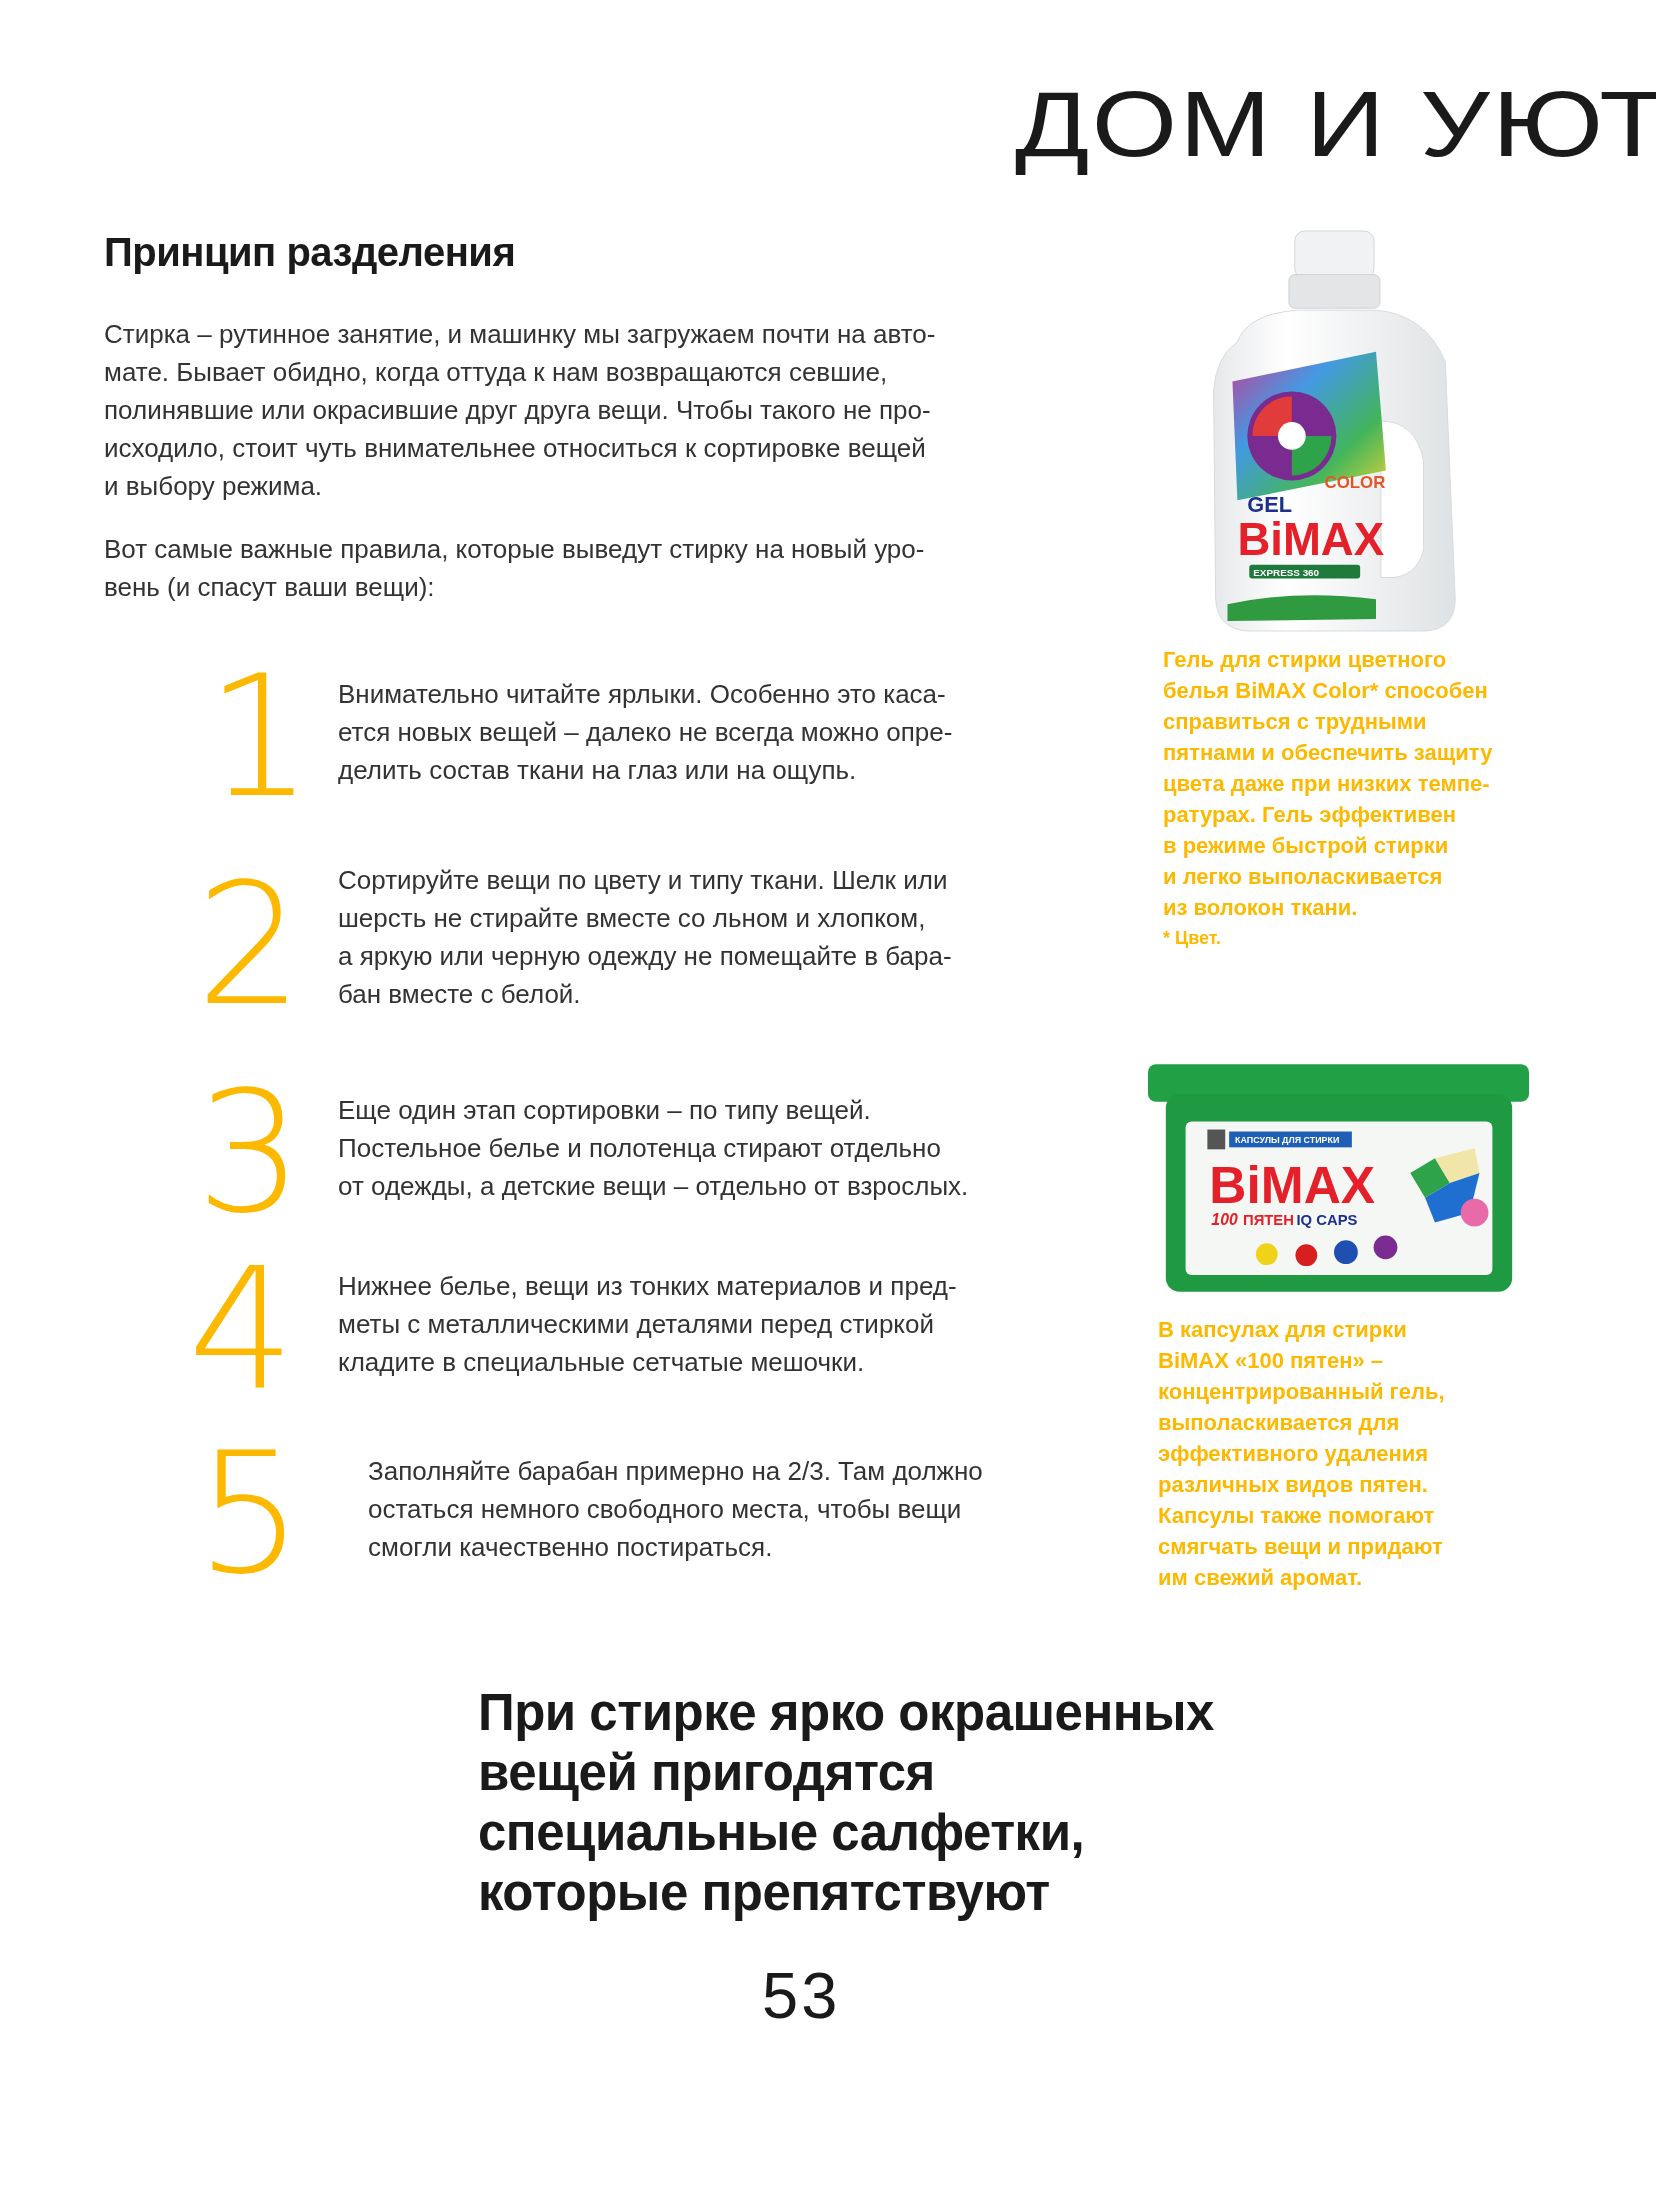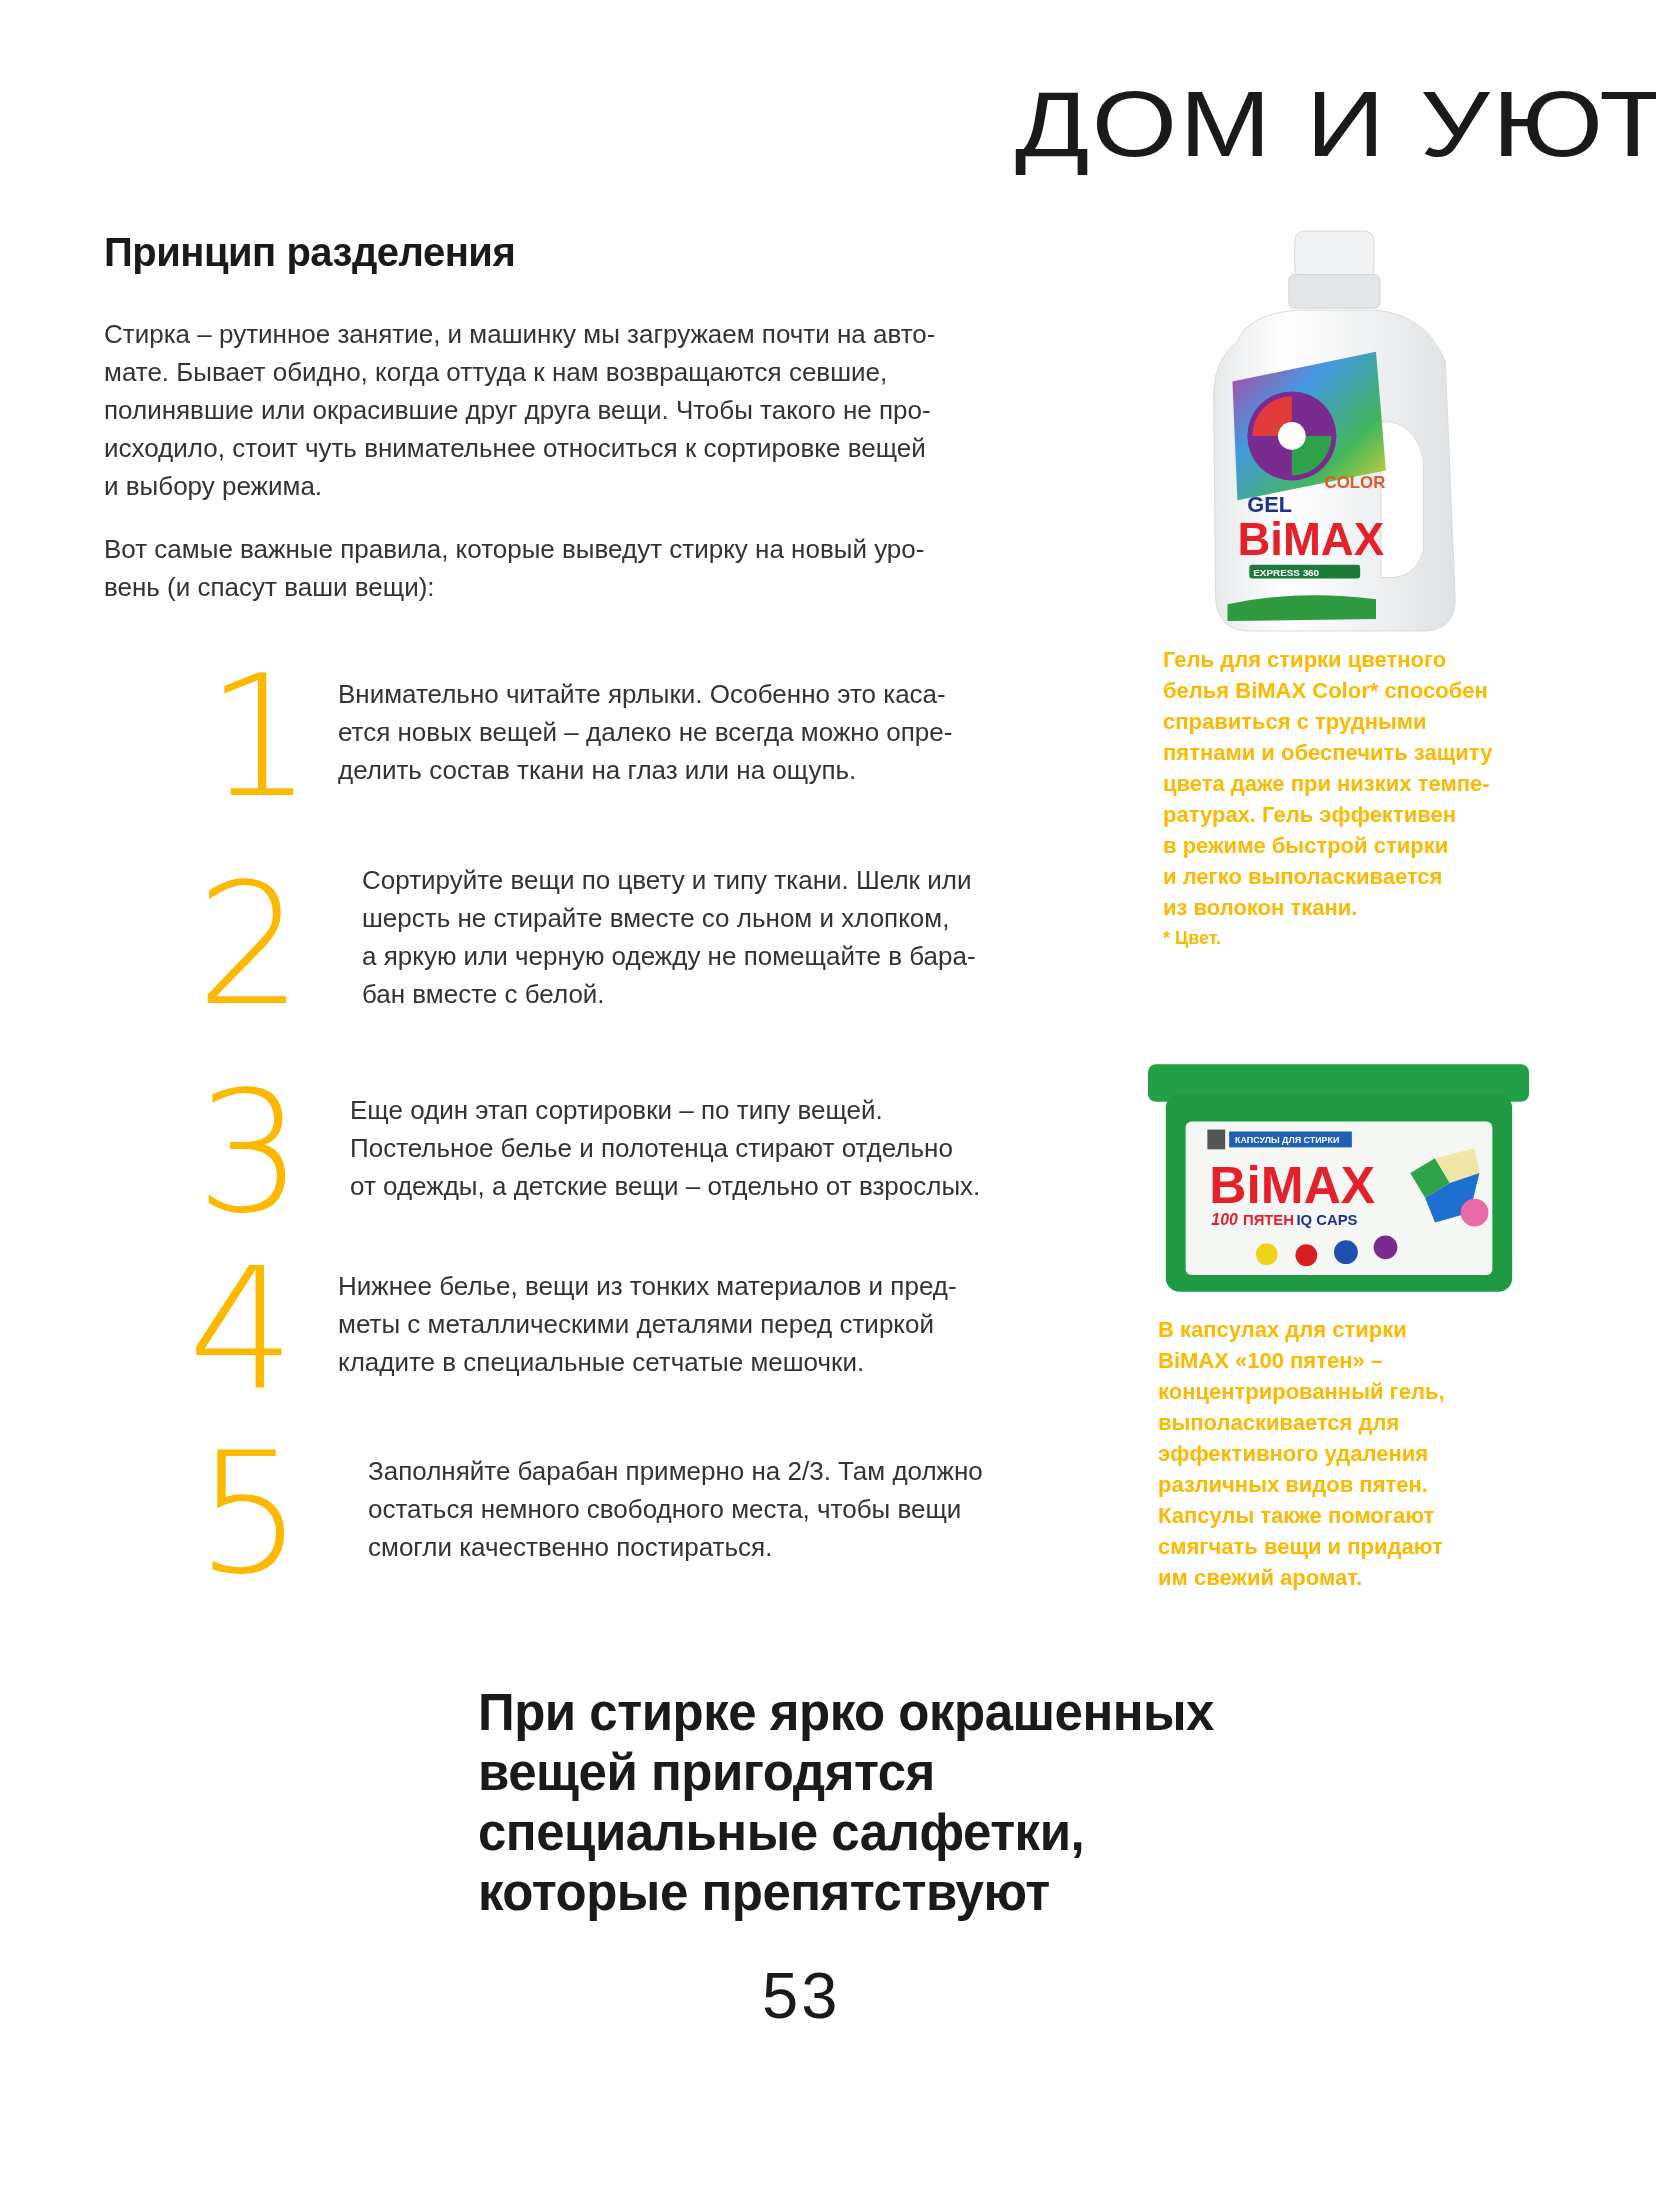--- a/index.html
+++ b/index.html
@@ -48,30 +48,30 @@
   <div class="rule" style="top:0;">
     <div class="num" style="left:18px;">1</div>
     <div class="txt" style="top:22px;">
       <span class="ln">Внимательно читайте ярлыки. Особенно это каса-</span>
       <span class="ln">ется новых вещей – далеко не всегда можно опре-</span>
       <span class="ln">делить состав ткани на глаз или на ощупь.</span>
     </div>
   </div>
   <div class="rule" style="top:208px;">
     <div class="num" style="left:8px;">2</div>
-    <div class="txt" style="top:0px;margin-left:24px;">
+    <div class="txt" style="top:0px;">
       <span class="ln">Сортируйте вещи по цвету и типу ткани. Шелк или</span>
       <span class="ln">шерсть не стирайте вместе со льном и хлопком,</span>
       <span class="ln">а яркую или черную одежду не помещайте в бара-</span>
       <span class="ln">бан вместе с белой.</span>
     </div>
   </div>
   <div class="rule" style="top:416px;">
     <div class="num" style="left:8px;">3</div>
-    <div class="txt" style="top:22px;margin-left:12px;">
+    <div class="txt" style="top:22px;">
       <span class="ln">Еще один этап сортировки – по типу вещей.</span>
       <span class="ln">Постельное белье и полотенца стирают отдельно</span>
       <span class="ln">от одежды, а детские вещи – отдельно от взрослых.</span>
     </div>
   </div>
   <div class="rule" style="top:592px;">
     <div class="num" style="left:0px;">4</div>
     <div class="txt" style="top:22px;">
       <span class="ln">Нижнее белье, вещи из тонких материалов и пред-</span>
       <span class="ln">меты с металлическими деталями перед стиркой</span>

